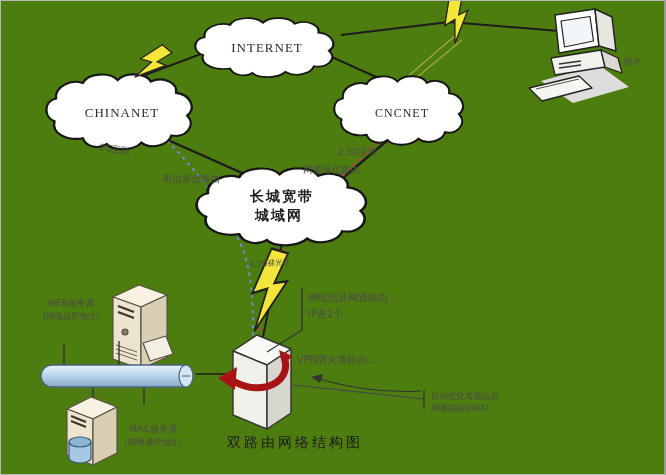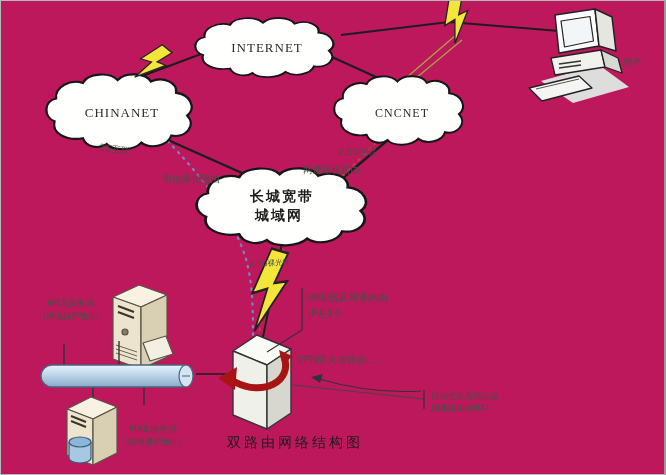--- a/index.html
+++ b/index.html
@@ -1,19 +1,19 @@
 <!DOCTYPE html>
 <html><head>
 <meta charset="utf-8">
 <style>
   html,body{margin:0;padding:0;background:#fff;}
   .frame{
     position:relative;
     width:666px;height:475px;
-    background:#be185d;
+    background:#4d7c0f;
     border:1px solid #b8b8b8;
     border-right:2px solid #9a9a9a;
     box-sizing:border-box;
     overflow:hidden;
     font-family:"DejaVu Serif","Liberation Serif",serif;
   }
   svg{display:block;}
   text{user-select:none;}
   .cloud-label{font-family:"Liberation Serif","DejaVu Serif",serif;fill:#2a2a2a;}
   .cn-small{font-family:"DejaVu Sans","Liberation Sans",sans-serif;fill:#4c4c46;}

